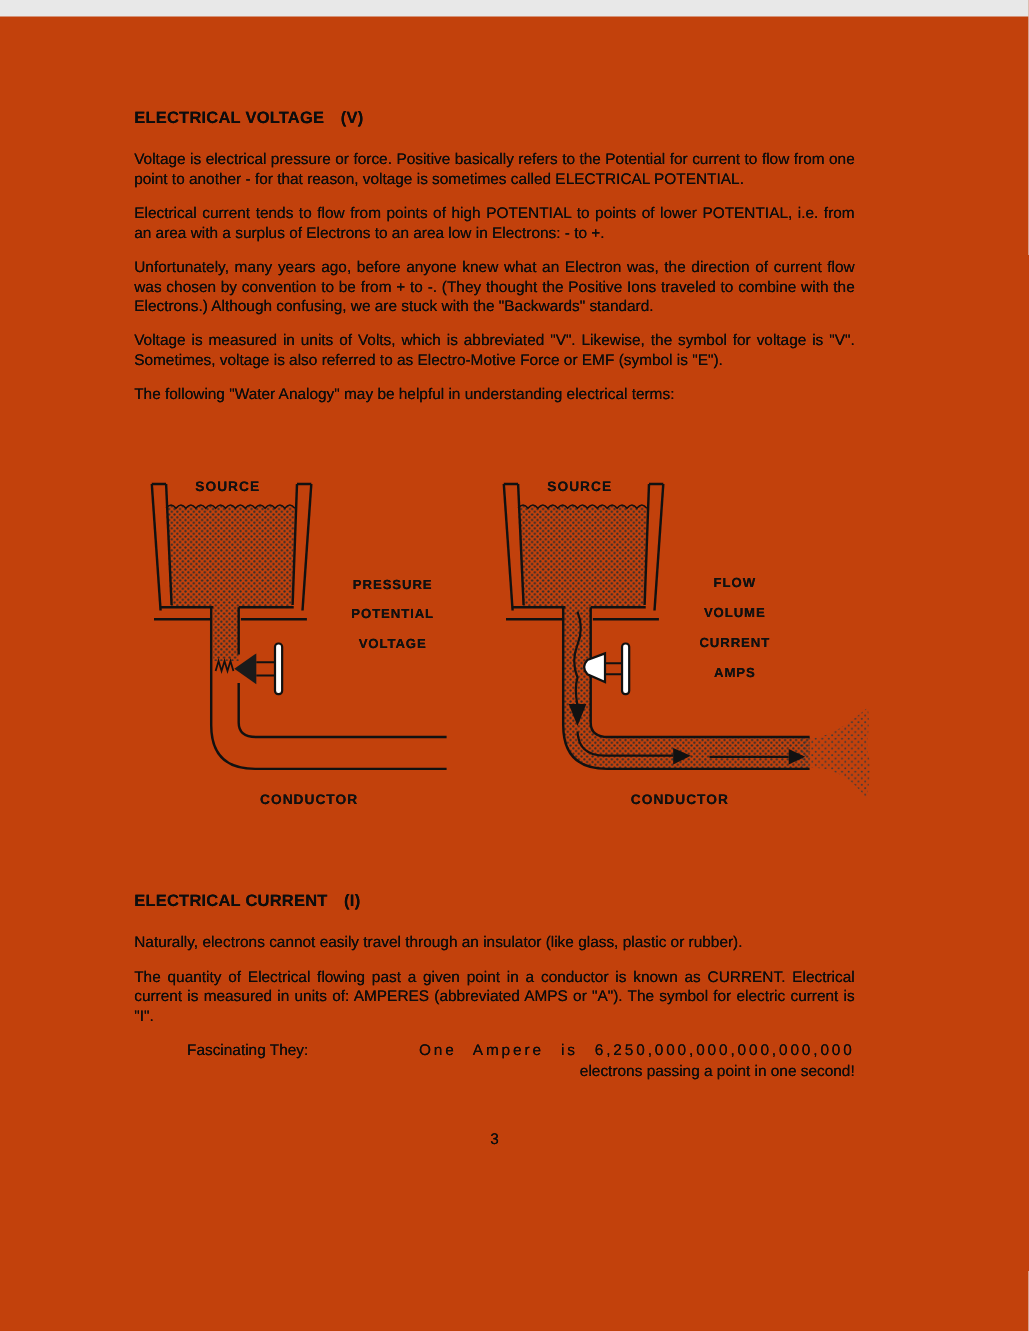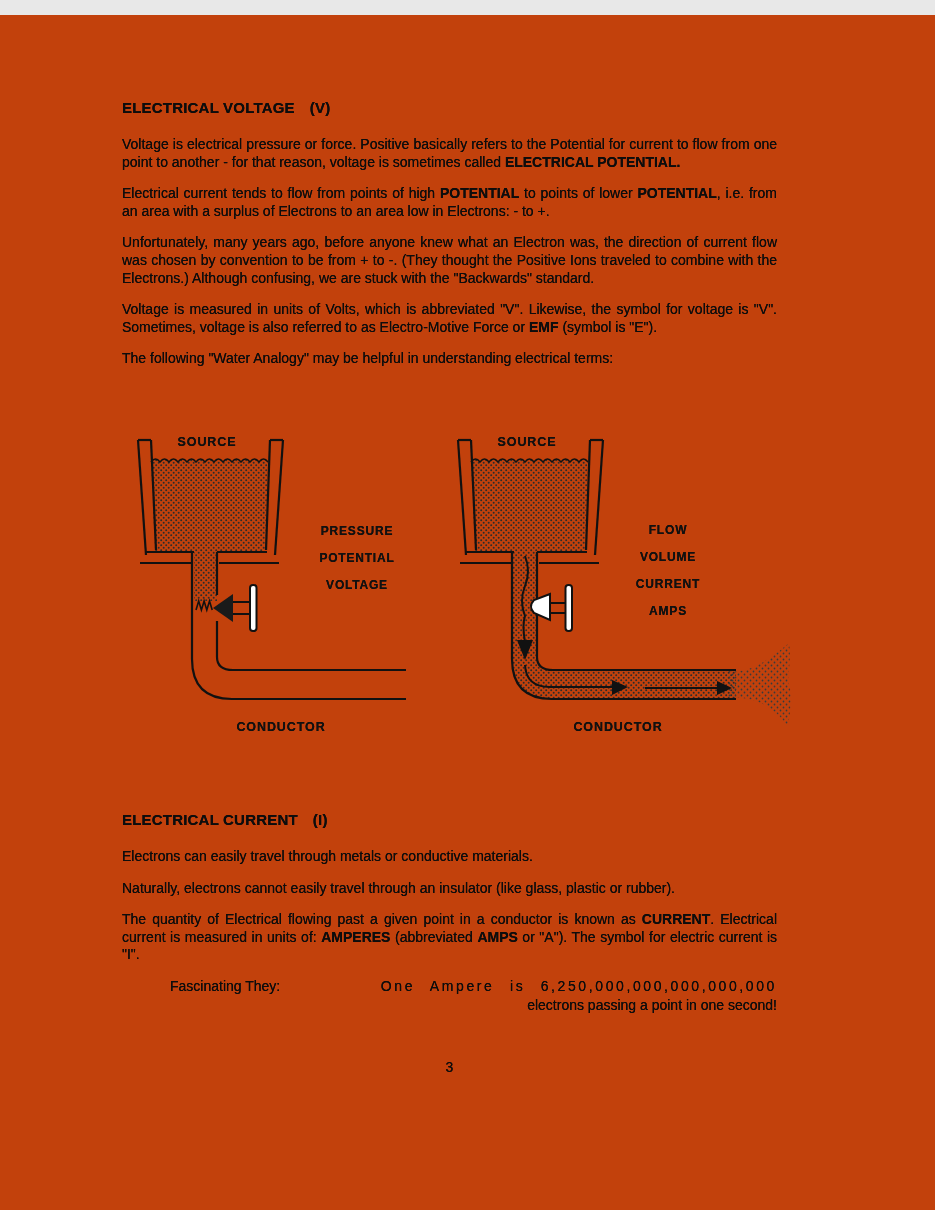--- a/index.html
+++ b/index.html
@@ -20,21 +20,21 @@
     font-size:15px; font-weight:bold; letter-spacing:0.2px;
     margin:0 0 20px 0;
   }
   .sec-heading .sym { margin-left:15px; }
   .sec-heading.second { margin-top:42px; }
   p.body {
     margin:0 0 14px 0;
     line-height:17.6px;
     text-align:justify;
   }
-  .b { font-weight:bold; }
+  .b { font-weight:normal; }
   .diagram-row { position:relative; height:345px; margin-top:56px; }
   .dg { position:absolute; top:0; }
   .dg-left { left:-2px; }
   .dg-right { left:318px; }
   .dlabel {
     font-family:"Liberation Sans", sans-serif;
     font-weight:bold; font-size:12.5px; letter-spacing:0.9px; fill:#111;
   }
   .dterm {
     font-family:"Liberation Sans", sans-serif;
@@ -176,23 +176,20 @@
       <text class="dterm" x="228" y="191" text-anchor="middle">AMPS</text>
 
       <text class="dlabel" x="178" y="307" text-anchor="middle">CONDUCTOR</text>
     </svg>
   </div>
 
   <div class="sec-heading second">
     <span>ELECTRICAL CURRENT</span><span class="sym">(I)</span>
   </div>
 
-  <p class="body">
-    <span>Electrons can easily travel through metals or conductive materials.</span>
-  </p>
 
   <p class="body">
     <span>Naturally, electrons cannot easily travel through an insulator (like glass, plastic or rubber).</span>
   </p>
 
   <p class="body">
     <span>The quantity of Electrical flowing past a given point in a conductor is known as </span><span class="b">CURRENT</span><span>.  Electrical current is measured in units of:  </span><span class="b">AMPERES</span><span>  (abbreviated </span><span class="b">AMPS</span><span> or "A").  The symbol for electric current is "I".</span>
   </p>
 
   <div class="fact">

